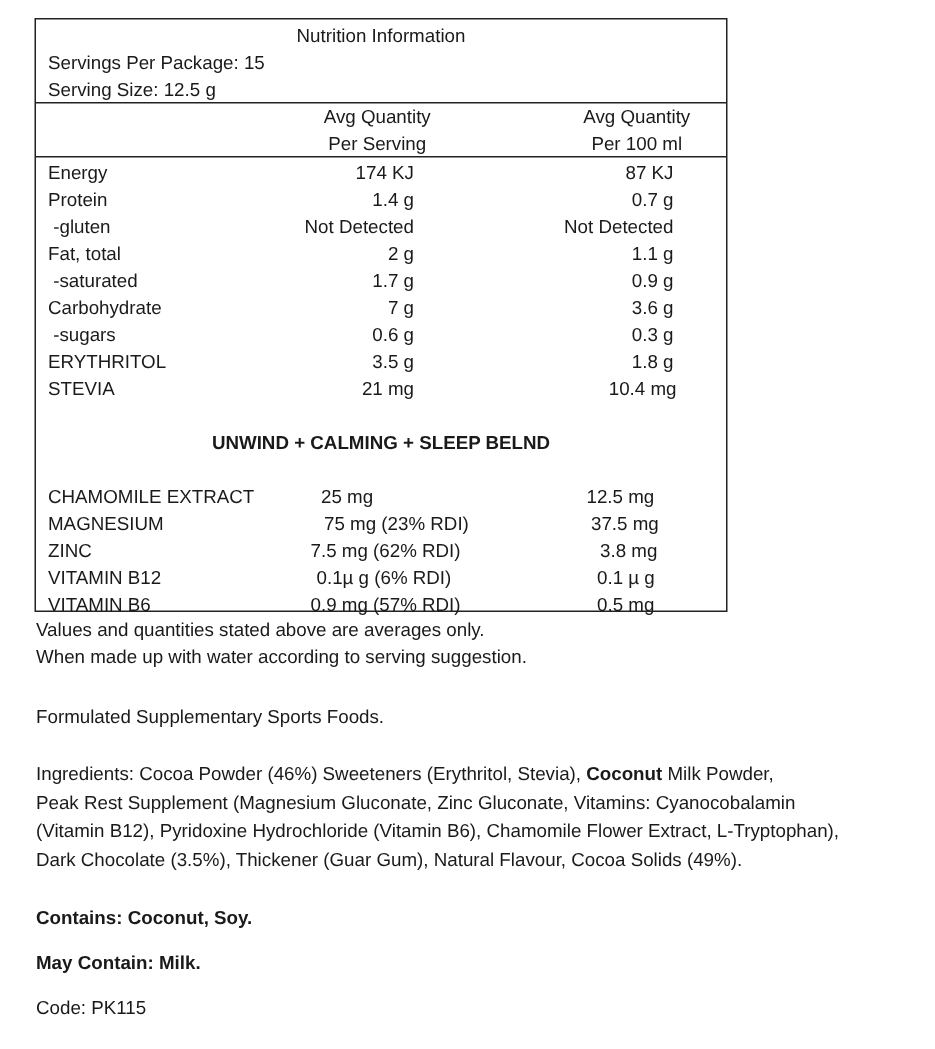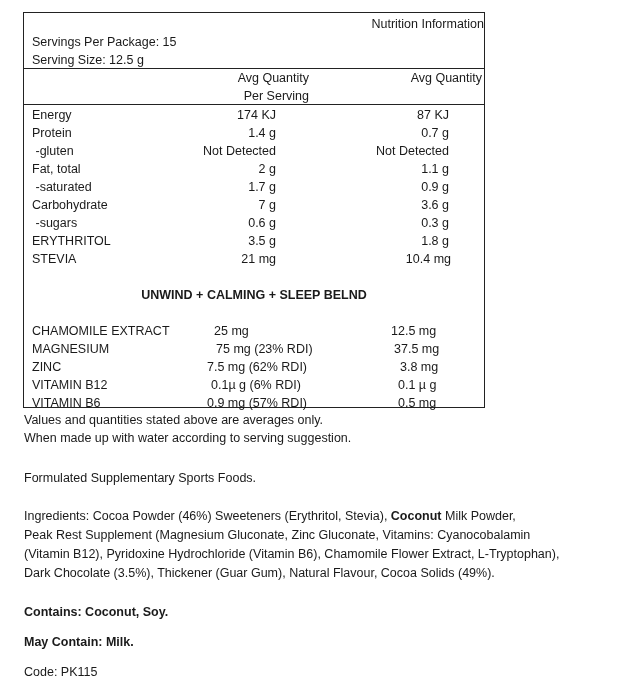--- a/index.html
+++ b/index.html
@@ -7,21 +7,21 @@
     width: 623px; height: 699px; position: relative; overflow: hidden;
     font-family: "Liberation Sans", "DejaVu Sans", sans-serif;
     font-size: 12.5px; color: #1a1a1a;
   }
   .panel {
     position: absolute; left: 23px; top: 12px; width: 462px; height: 396px;
     border: 1px solid #222; box-sizing: border-box;
   }
   .hline { position: absolute; left: 0; right: 0; height: 0; border-top: 1px solid #222; }
   .t { position: absolute; white-space: nowrap; line-height: 18px; }
-  .c { text-align: right; }
+  .c { text-align: center; }
   .b { font-weight: bold; }
   .row { position: absolute; left: 0; right: 0; height: 18px; }
   .row .name { position: absolute; left: 8px; top: 0; line-height: 18px; white-space: nowrap; }
   .row .ps { position: absolute; right: 208px; top: 0; line-height: 18px; white-space: nowrap; text-align: right; }
   .row .p100 { position: absolute; right: 35px; top: 0; line-height: 18px; white-space: nowrap; text-align: right; }
   .row .ps-l { position: absolute; left: 190px; top: 0; line-height: 18px; white-space: nowrap; }
   .section { position: absolute; left: 0; right: 0; text-align: center; font-weight: bold; line-height: 18px; }
   .para { position: absolute; left: 24px; white-space: nowrap; line-height: 20px; }
 </style>
 </head>
@@ -29,20 +29,21 @@
 
 <div class="panel">
   <div class="t c" style="left:0;right:0;top:2px;">Nutrition Information</div>
   <div class="t" style="left:8px;top:20px;">Servings Per Package: 15</div>
   <div class="t" style="left:8px;top:38px;">Serving Size: 12.5 g</div>
   <div class="hline" style="top:55px;"></div>
 
   <div class="t c" style="left:170px;width:115px;top:56px;">Avg Quantity</div>
   <div class="t c" style="left:170px;width:115px;top:74px;">Per Serving</div>
   <div class="t c" style="left:343px;width:115px;top:56px;">Avg Quantity</div>
+  <div class="t c" style="left:343px;width:115px;top:74px;">Per 100 ml</div>
   <div class="hline" style="top:91px;"></div>
 
   <div class="row" style="top:93px;">
     <span class="name">Energy</span>
     <span class="ps">174 KJ</span>
     <span class="p100">87 KJ</span>
   </div>
   <div class="row" style="top:111px;">
     <span class="name">Protein</span>
     <span class="ps">1.4 g</span>

